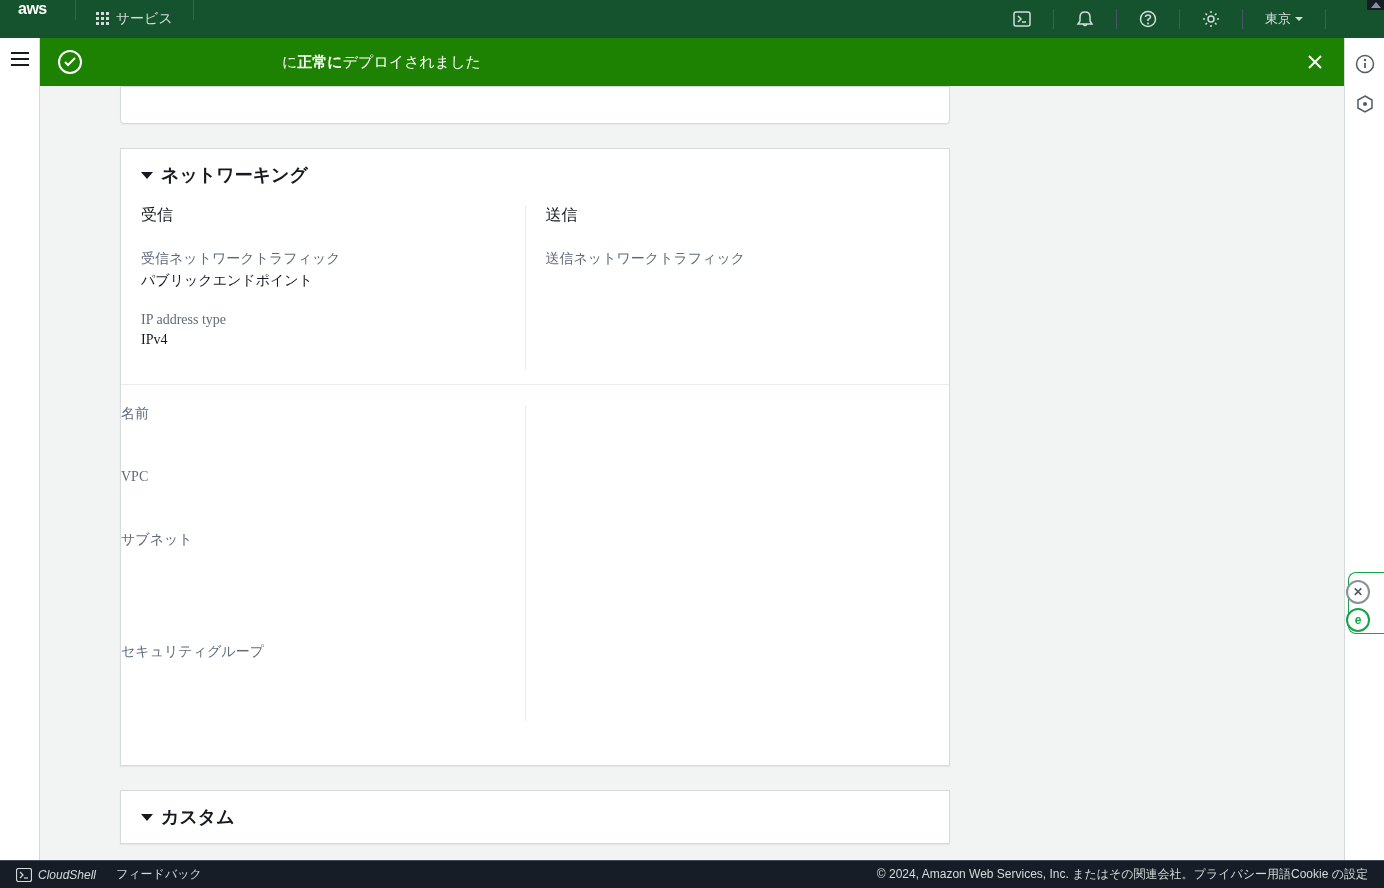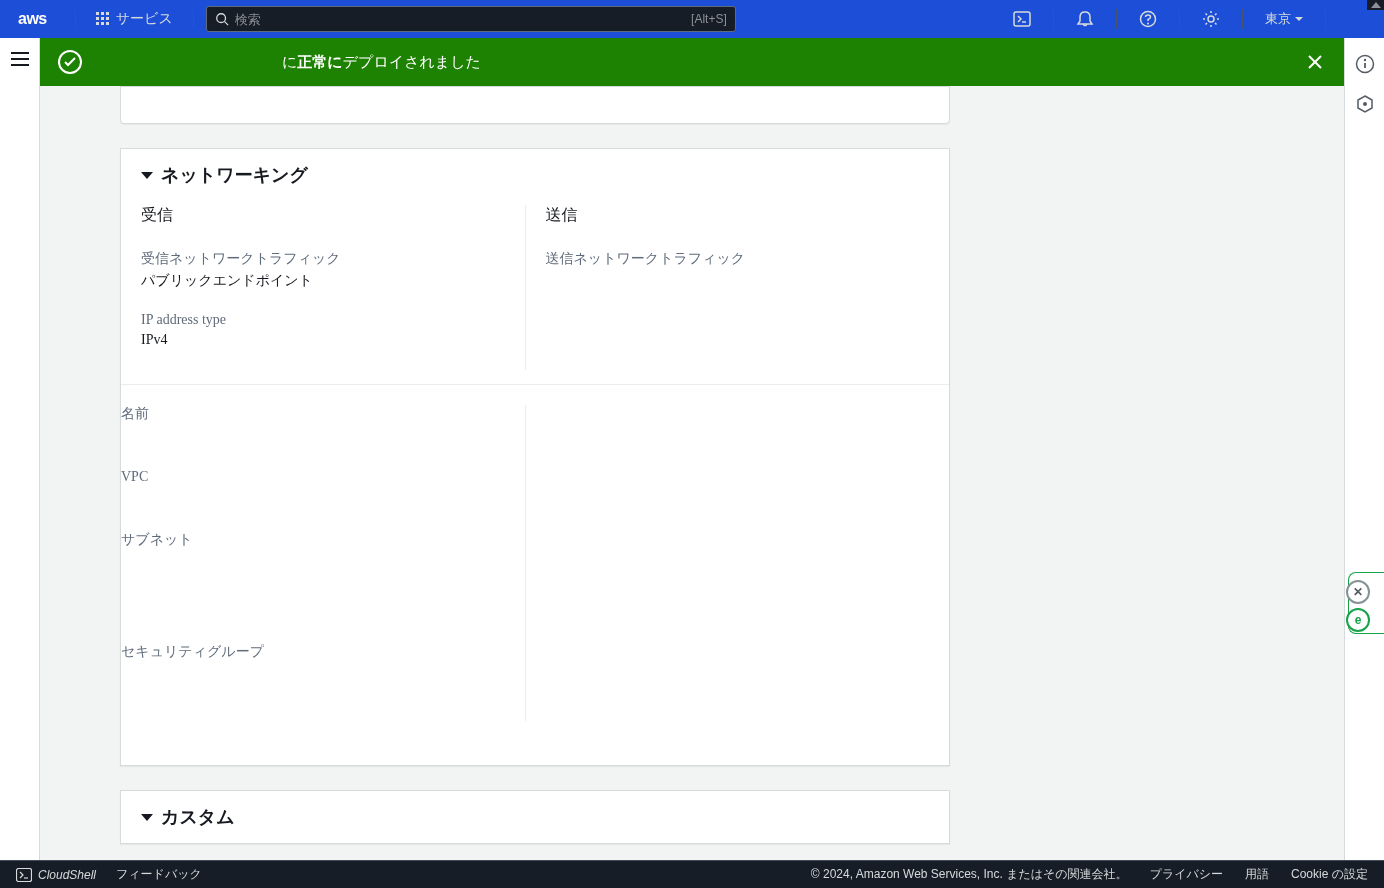--- a/index.html
+++ b/index.html
@@ -1,19 +1,19 @@
 <!DOCTYPE html>
 <html><head>
 <meta charset="utf-8">
 <style>
 * { margin: 0; padding: 0; box-sizing: border-box; }
 body { font-family: "Amazon Ember", "Helvetica Neue", Arial, sans-serif; font-size: 14px; color: #16191f; background: #f2f3f3; overflow: hidden; }
 
 
-.topnav { height: 38px; background: #1d4ed8; display: flex; align-items: center; color: #d5dbdb; padding: 0 0 0 18px; }
+.topnav { height: 38px; background: #14532d; display: flex; align-items: flex-start; color: #d5dbdb; padding: 0 0 0 18px; }
 .aws-logo { color: #fff; font-weight: bold; font-size: 16px; letter-spacing: -0.5px; margin-right: 20px; cursor: pointer; }
 .services-btn { display: flex; align-items: center; gap: 6px; padding: 0 12px; height: 100%; cursor: pointer; }
 .grid-icon { display: inline-block; }
 .vdivider { width: 1px; height: 20px; background: #4a5568; margin: 0 8px; }
 .search-wrap { display: flex; align-items: center; flex: 0 0 530px; height: 26px; background: #161d26; border: 1px solid #5f6b7a; border-radius: 3px; padding: 0 8px; margin-left: 4px; }
 .search-wrap svg { flex-shrink: 0; }
 .search-input { flex: 1; background: transparent; border: none; outline: none; color: #d5dbdb; font-size: 13px; padding-left: 6px; }
 .search-input::placeholder { color: #8b9196; }
 .search-hint { color: #8b9196; font-size: 12px; }
 .topnav-spacer { flex: 1; }
@@ -59,21 +59,21 @@
 
 .subgrid { margin-top: 14px; }
 .subgrid .field-block { margin-bottom: 26px; }
 .subgrid-sep { border-top: 1px solid #eaeded; margin: 0 -20px 20px -20px; padding-top:20px; }
 
 
 .footer { height: 28px; background: #161d26; color: #d5dbdb; display: flex; align-items: center; padding: 0 16px; font-size: 12px; border-top: 1px solid #3f4b58; }
 .footer-left { display: flex; align-items: center; gap: 20px; }
 .cloudshell { display: flex; align-items: center; gap: 6px; cursor: pointer; font-style: italic; }
 .footer-spacer { flex: 1; }
-.footer-right { display: flex; align-items: center; gap: 22px; }
+.footer-right { display: flex; align-items: center; }
 .footer-right > span { cursor: pointer; }
 
 
 .float-widget { position: fixed; right: 14px; top: 580px; display: flex; flex-direction: column; gap: 4px; z-index: 20; }
 .fw-badge { width: 24px; height: 24px; border-radius: 50%; display: flex; align-items: center; justify-content: center; background: #fff; border: 2px solid #879196; font-size: 12px; font-weight: bold; }
 .fw-badge.x { color: #545b64; }
 .fw-badge.e { border-color: #16a34a; color: #16a34a; }
 .float-outline { position: fixed; right: 0; top: 572px; width: 36px; height: 62px; border: 1px solid #16a34a; border-right: none; border-top-left-radius: 8px; border-bottom-left-radius: 8px; z-index: 15; }
 
 svg { display: block; }
@@ -96,28 +96,20 @@
             <rect x="10" y="5" width="3" height="3"></rect>
             <rect x="0" y="10" width="3" height="3"></rect>
             <rect x="5" y="10" width="3" height="3"></rect>
             <rect x="10" y="10" width="3" height="3"></rect>
           </g>
         </svg>
     </span>
     <span>サービス</span>
   </div>
   <div class="vdivider"></div>
-  <div class="search-wrap">
-    <svg width="14" height="14" viewBox="0 0 16 16">
-        <circle cx="7" cy="7" r="5" stroke="#d5dbdb" stroke-width="1.5" fill="none"></circle>
-        <line x1="11" y1="11" x2="15" y2="15" stroke="#d5dbdb" stroke-width="1.5"></line>
-      </svg>
-    <input class="search-input" placeholder="検索" style="">
-    <span class="search-hint">[Alt+S]</span>
-  </div>
   <div class="topnav-spacer"></div>
   <div class="topnav-icons">
     <div class="topnav-icon-btn">
       <svg width="18" height="18" viewBox="0 0 18 18">
           <rect x="1" y="2" width="16" height="14" rx="2" stroke="#d5dbdb" stroke-width="1.5" fill="none"></rect>
           <path d="M5 6 L8 9 L5 12" stroke="#d5dbdb" stroke-width="1.5" fill="none"></path>
           <line x1="9" y1="12" x2="13" y2="12" stroke="#d5dbdb" stroke-width="1.5"></line>
         </svg>
     </div>
     <div class="vdivider"></div>

